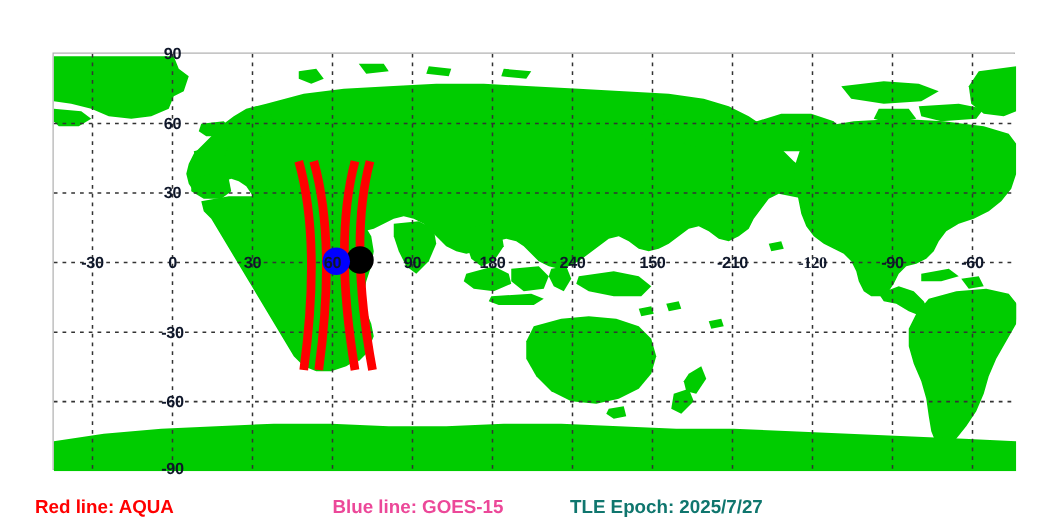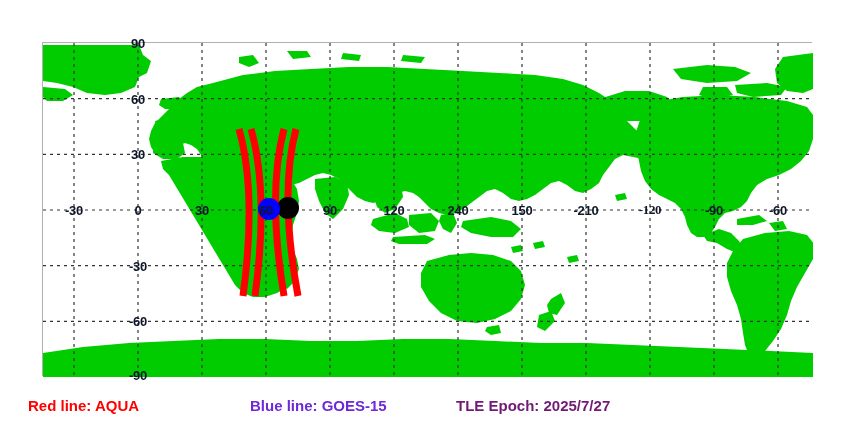--- a/index.html
+++ b/index.html
@@ -67,22 +67,22 @@
   }
   .legend-entry {
     position: absolute;
     font-family: "Liberation Sans", sans-serif;
     font-size: 15px;
     font-weight: bold;
     white-space: nowrap;
     text-align: center;
   }
   #legend-red   { left: 28px;  top: 4px; color: #ff0000; }
-  #legend-blue  { left: 250px; top: 4px; color: #6d28d9; }
-  #legend-epoch { left: 456px; top: 4px; color: #701a75; }
+  #legend-blue  { left: 266px; top: 4px; color: #ec4899; }
+  #legend-epoch { left: 456px; top: 4px; color: #0f766e; }
 </style>
 </head>
 <body>
 
 <div id="app">
 
   <div id="map-plot">
     <svg id="map-svg" viewBox="0 0 770 334" preserveAspectRatio="none">
 
       <rect x="0" y="0" width="770" height="334" fill="#ffffff"></rect>
@@ -220,21 +220,21 @@
       <circle cx="245" cy="165" r="11" fill="#000000"></circle>
       <circle cx="226" cy="166" r="11" fill="#0000ff"></circle>
 
     </svg>
 
     <span class="tick-label lon-label" style="left:31px;  top:167px;">-30</span>
     <span class="tick-label lon-label" style="left:95px;  top:167px;">0</span>
     <span class="tick-label lon-label" style="left:159px; top:167px;">30</span>
     <span class="tick-label lon-label" style="left:223px; top:167px;">60</span>
     <span class="tick-label lon-label" style="left:287px; top:167px;">90</span>
-    <span class="tick-label lon-label" style="left:351px; top:167px;">120</span>
+    <span class="tick-label lon-label" style="left:351px; top:167px;">180</span>
     <span class="tick-label lon-label" style="left:415px; top:167px;">240</span>
     <span class="tick-label lon-label" style="left:479px; top:167px;">150</span>
     <span class="tick-label lon-label" style="left:543px; top:167px;">-210</span>
     <span class="tick-label lon-label" style="left:607px; top:167px;font-family:Liberation Serif, serif;">-120</span>
     <span class="tick-label lon-label" style="left:671px; top:167px;">-90</span>
     <span class="tick-label lon-label" style="left:735px; top:167px;">-60</span>
 
     <span class="tick-label lat-label" style="left:95px; top:0px;">90</span>
     <span class="tick-label lat-label" style="left:95px; top:55.7px;">60</span>
     <span class="tick-label lat-label" style="left:95px; top:111.3px;">30</span>

